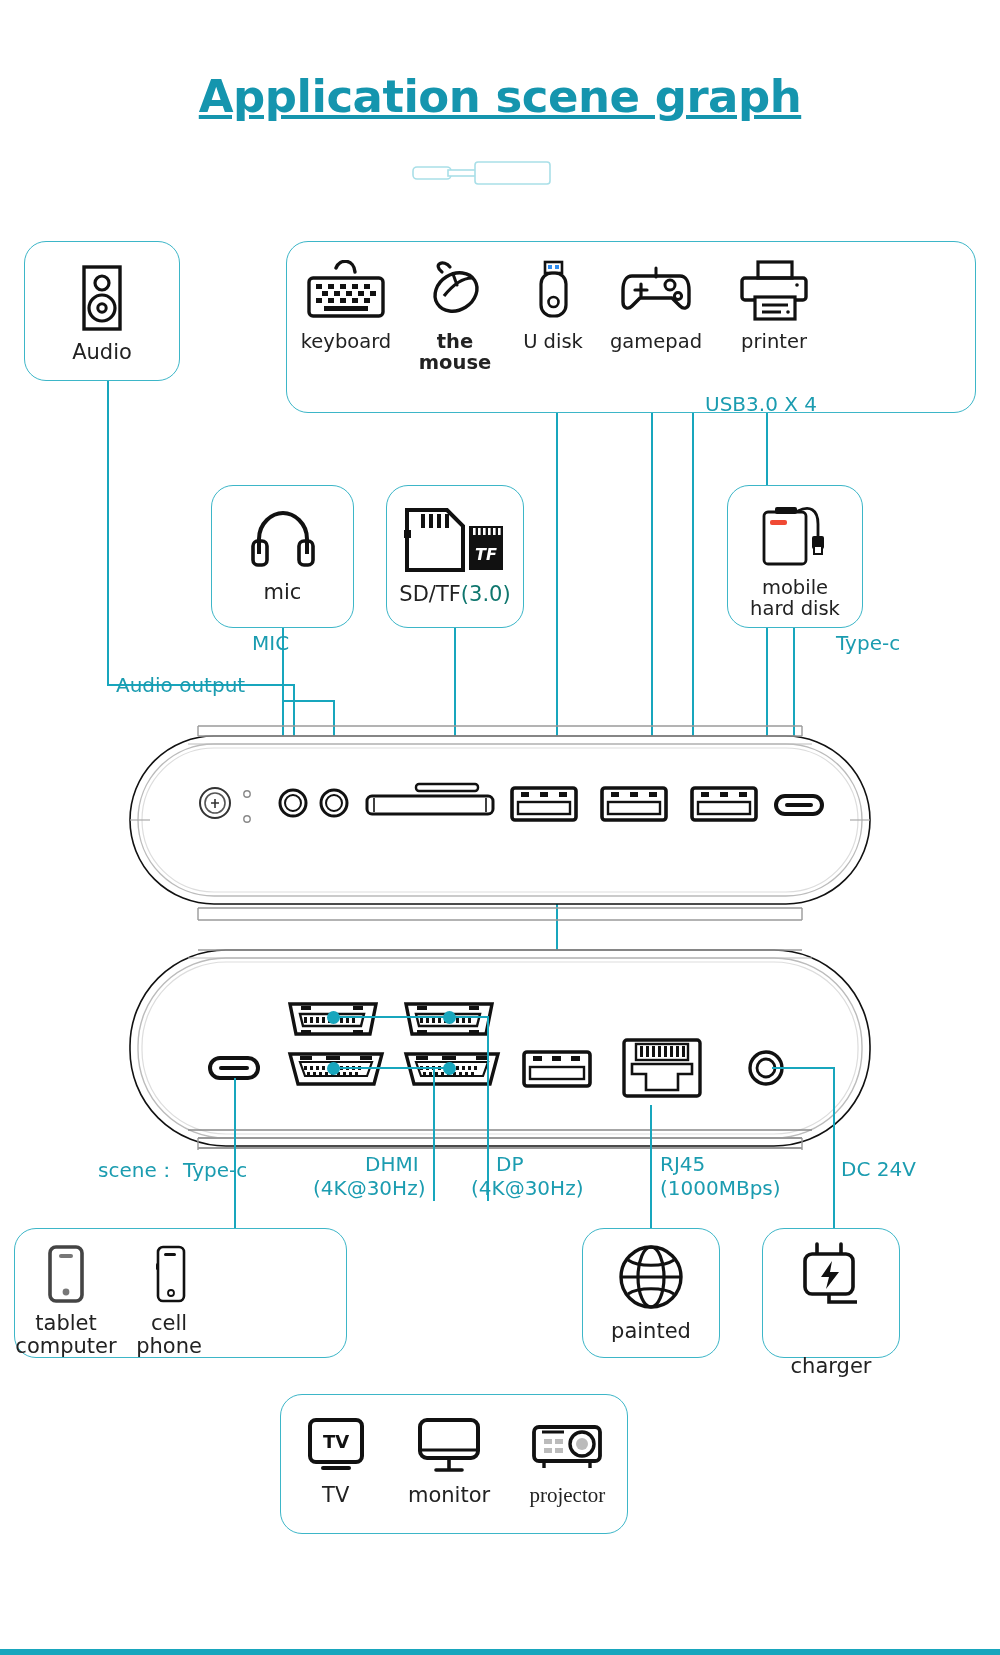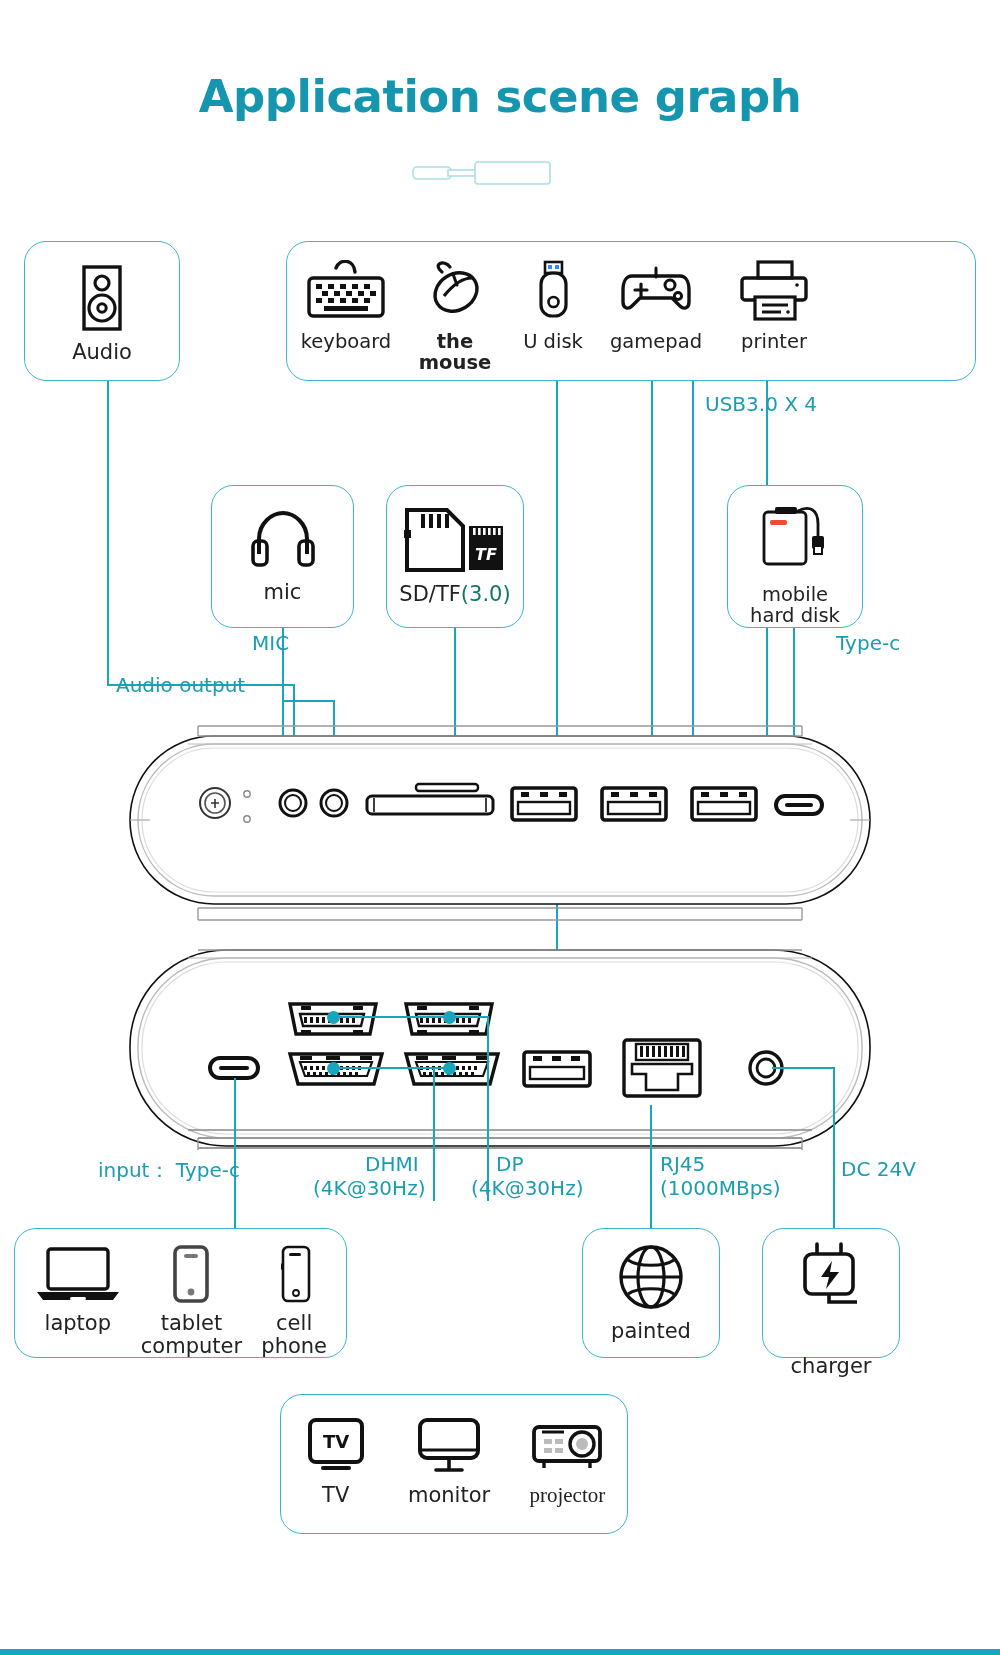--- a/index.html
+++ b/index.html
@@ -1,20 +1,20 @@
 <!DOCTYPE html>
 <html><head>
 <meta charset="utf-8">
 <style>
   html,body{margin:0;padding:0;background:#fff;}
   body{width:1000px;height:1655px;position:relative;overflow:hidden;
        font-family:"DejaVu Sans","Liberation Sans",sans-serif;}
   .abs{position:absolute;}
   #title{top:70px;left:0;width:1000px;text-align:center;
-         font-size:45px;font-weight:bold;color:#1595ae;letter-spacing:-0.5px;}
+         font-size:45px;font-weight:bold;color:#1595ae;letter-spacing:-0.5px;text-decoration:underline;}
   .card{position:absolute;border:1.6px solid #3db6c8;border-radius:22px;background:#fff;box-sizing:border-box;}
   .cell{display:flex;flex-direction:column;align-items:center;justify-content:flex-start;}
   .cap{font-size:19.5px;color:#222;text-align:center;line-height:1.08;margin-top:5px;}
   .cap.big{font-size:21px;}
   .lbl{position:absolute;font-size:20px;color:#1b9cb0;white-space:pre;}
   .wire{position:absolute;background:#18a6bd;}
   .wv{width:2.2px;}
   .wh{height:2.2px;}
   .dot{position:absolute;width:13px;height:13px;border-radius:50%;background:#18a6bd;}
   .ico{display:block;}
@@ -64,21 +64,21 @@
         <rect x="8" y="3" width="36" height="62" fill="none" stroke="#111" stroke-width="3.4"></rect>
         <circle cx="26" cy="19" r="7" fill="none" stroke="#111" stroke-width="3.2"></circle>
         <circle cx="26" cy="44" r="13" fill="none" stroke="#111" stroke-width="3.2"></circle>
         <circle cx="26" cy="44" r="4.2" fill="none" stroke="#111" stroke-width="3"></circle>
       </svg>
     </span>
     <span class="cap big">Audio</span>
   </div>
 </div>
 
-<div class="card" style="left:286px;top:241px;width:690px;height:140px;">
+<div class="card" style="left:286px;top:241px;width:690px;height:172px;">
   <div style="display:flex;height:100%;align-items:flex-start;padding-top:18px;box-sizing:border-box;">
     <div class="cell" style="width:118px;">
       <span class="ico">
         <svg width="80" height="62" viewBox="0 0 80 62">
           <path d="M30 8 C34 -2 48 -1 49 12" fill="none" stroke="#111" stroke-width="3.4" stroke-linecap="round"></path>
           <rect x="3" y="18" width="74" height="38" rx="4" fill="none" stroke="#111" stroke-width="3.4"></rect>
           <g fill="#111">
             <rect x="10" y="24" width="6" height="5"></rect>
               <rect x="22" y="24" width="6" height="5"></rect>
             <rect x="34" y="24" width="6" height="5"></rect>
@@ -202,21 +202,21 @@
     <span class="ico">
       <svg width="78" height="70" viewBox="0 0 78 70">
         <rect x="8" y="12" width="42" height="52" rx="4" fill="none" stroke="#111" stroke-width="2.8"></rect>
         <rect x="19" y="7" width="22" height="7" rx="2" fill="#111"></rect>
         <rect x="14" y="20" width="17" height="5" rx="2" fill="#f04a34"></rect>
         <path d="M40 12 C54 4 62 10 62 24 V38" fill="none" stroke="#111" stroke-width="2.8"></path>
         <rect x="56" y="36" width="12" height="13" rx="2" fill="#111"></rect>
         <rect x="58" y="46" width="8" height="8" fill="#fff" stroke="#111" stroke-width="2"></rect>
       </svg>
     </span>
-    <span class="cap" style="white-space:pre-line;margin-top:10px;">mobile
+    <span class="cap" style="white-space:pre-line;margin-top:3px;">mobile
 hard disk</span>
   </div>
 </div>
 
 <div class="lbl" style="left:252px;top:631px;">MIC</div>
 <div class="lbl" style="left:836px;top:631px;">Type-c</div>
 <div class="lbl" style="left:116px;top:673px;">Audio output</div>
 
 <div class="dev" style="left:128px;top:718px;">
   <svg width="744" height="200" viewBox="0 0 744 200">
@@ -436,41 +436,31 @@
 <div class="wire wh abs" style="left:333px;top:1067px;width:116px;"></div>
 <div class="wire wv abs" style="left:433px;top:1067px;height:134px;"></div>
 
 <div class="wire wv abs" style="left:234px;top:1078px;height:150px;"></div>
 
 <div class="wire wv abs" style="left:650px;top:1105px;height:123px;"></div>
 
 <div class="wire wh abs" style="left:772px;top:1067px;width:63px;"></div>
 <div class="wire wv abs" style="left:833px;top:1067px;height:161px;"></div>
 
-<div class="lbl" style="left:98px;top:1157px;">input： Type-c</div>
+<div class="lbl" style="left:98px;top:1157px;">scene： Type-c</div>
 <div class="lbl" style="left:365px;top:1152px;">DHMI</div>
 <div class="lbl" style="left:313px;top:1176px;">(4K@30Hz)</div>
 <div class="lbl" style="left:496px;top:1152px;">DP</div>
 <div class="lbl" style="left:471px;top:1176px;">(4K@30Hz)</div>
 <div class="lbl" style="left:660px;top:1152px;">RJ45</div>
 <div class="lbl" style="left:660px;top:1176px;">(1000MBps)</div>
 <div class="lbl" style="left:841px;top:1157px;">DC 24V</div>
 
 <div class="card" style="left:14px;top:1228px;width:333px;height:130px;">
   <div style="display:flex;height:100%;align-items:flex-start;padding-top:16px;box-sizing:border-box;">
-    <div class="cell" style="width:126px;">
-      <span class="ico">
-        <svg width="88" height="58" viewBox="0 0 88 58">
-          <rect x="14" y="4" width="60" height="40" rx="3" fill="#fff" stroke="#111" stroke-width="3.4"></rect>
-          <path d="M3 47 h82 l-6 8 h-70 Z" fill="#111"></path>
-          <rect x="36" y="52" width="16" height="3" rx="1.5" fill="#fff"></rect>
-        </svg>
-      </span>
-      <span class="cap big">laptop</span>
-    </div>
     <div class="cell" style="width:102px;">
       <span class="ico">
         <svg width="46" height="58" viewBox="0 0 46 58">
           <rect x="7" y="2" width="32" height="54" rx="6" fill="#fff" stroke="#444" stroke-width="3.6"></rect>
           <rect x="16" y="9" width="14" height="4" rx="2" fill="#777"></rect>
           <circle cx="23" cy="47" r="3.4" fill="#777"></circle>
         </svg>
       </span>
       <span class="cap big" style="white-space:pre-line;">tablet
 computer</span>

